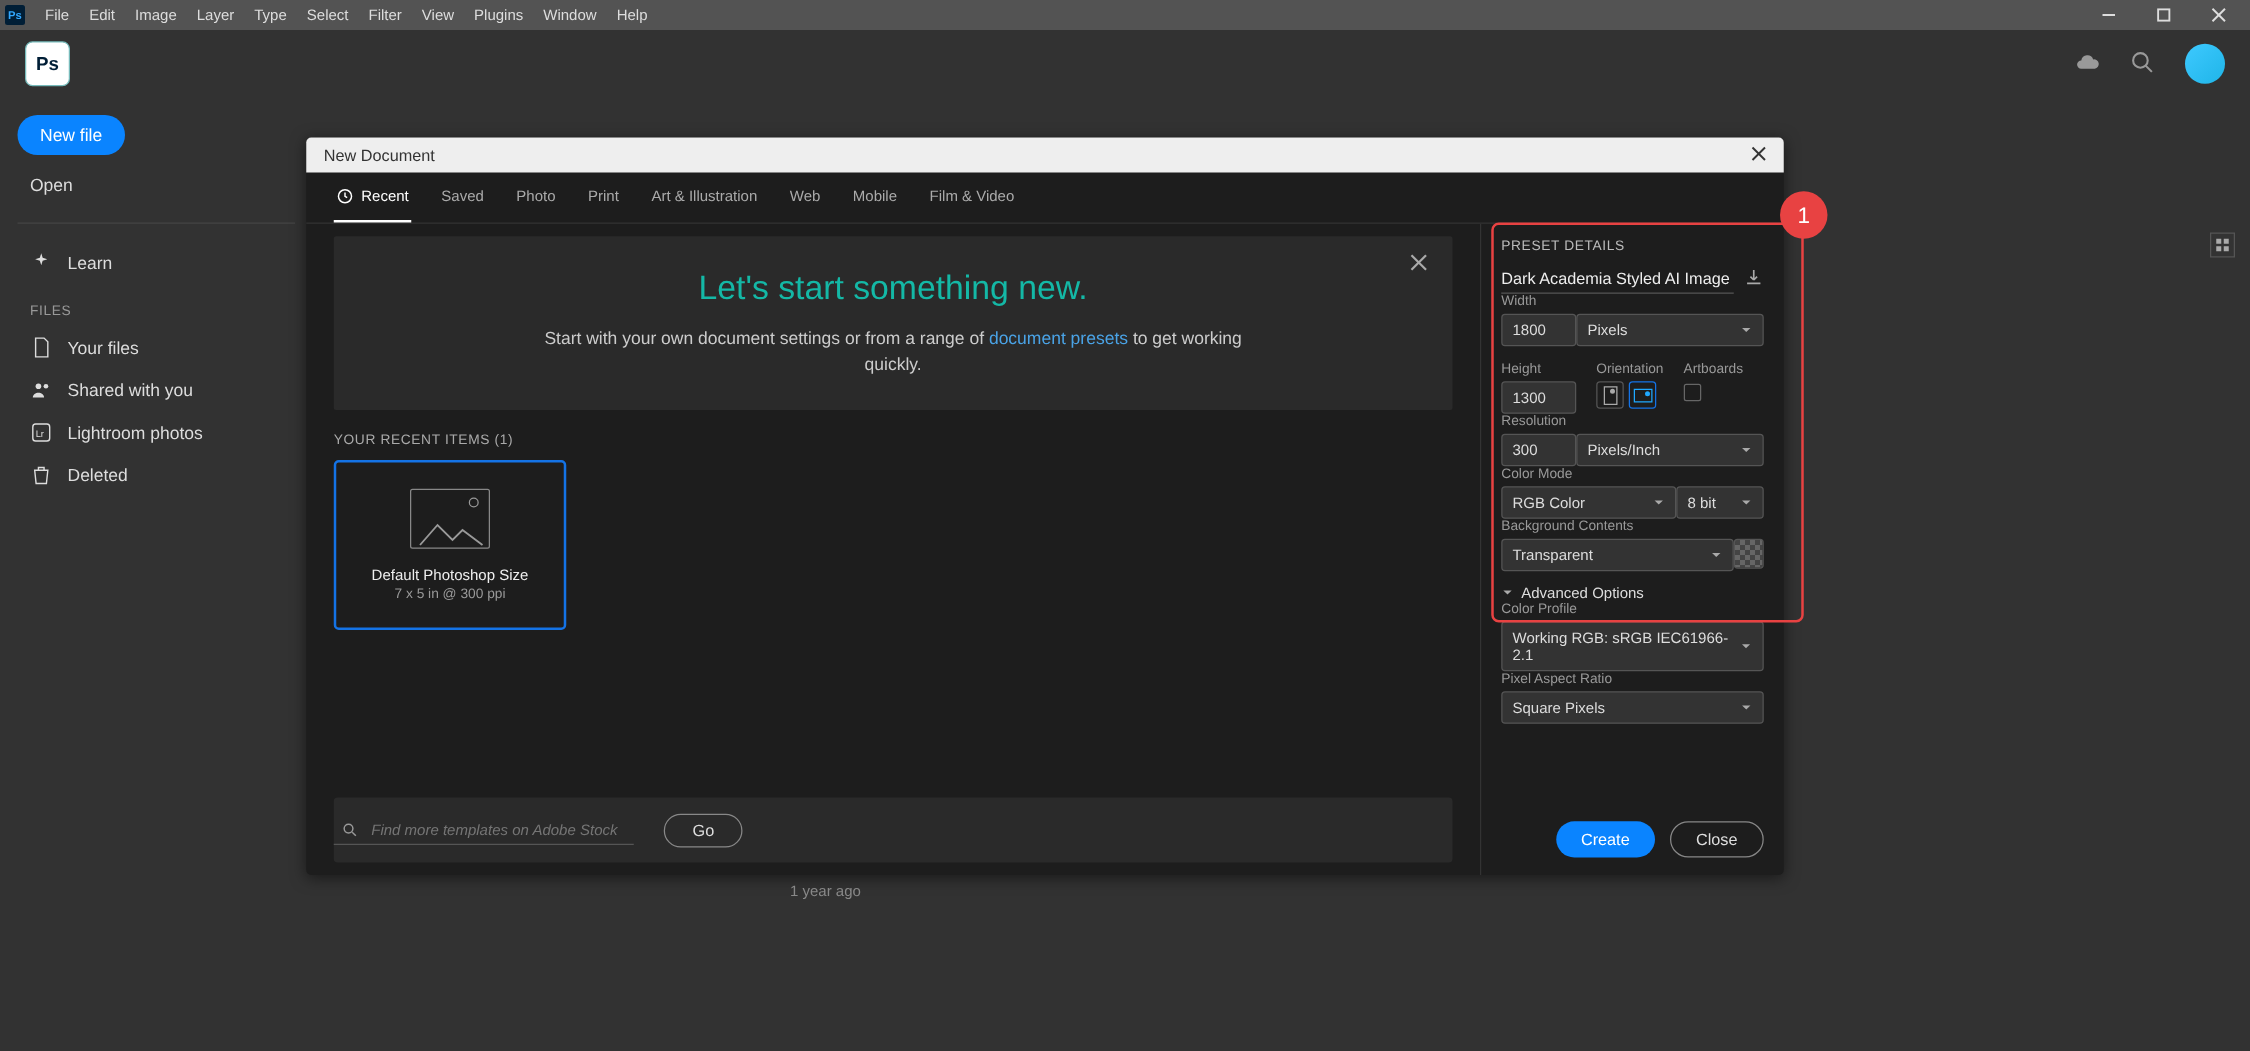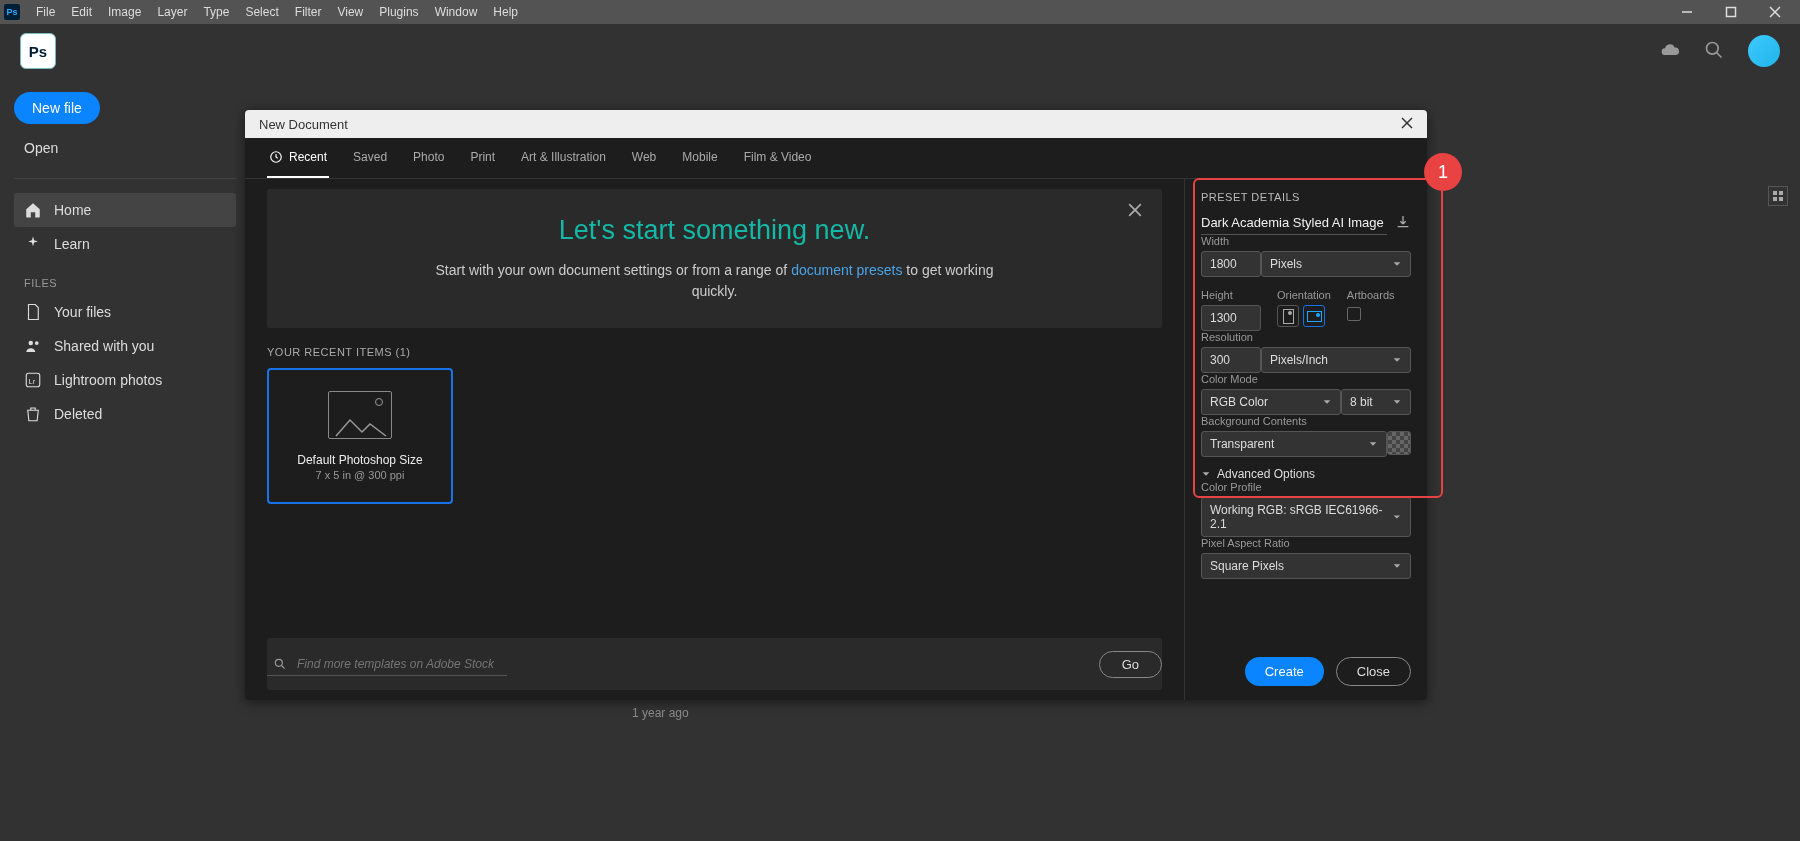--- a/index.html
+++ b/index.html
@@ -51,21 +51,21 @@
 
   .recent-label { font-size: 11px; letter-spacing: 0.5px; color: #aaa; margin-top: 18px; }
   .recent-items { display: flex; gap: 16px; margin-top: 10px; }
   .preset-card { width: 186px; height: 136px; border: 2px solid #1473e6; border-radius: 4px; display: flex; flex-direction: column; align-items: center; justify-content: center; cursor: pointer; }
   .preset-card .thumb { width: 64px; height: 48px; border: 1px solid #888; position: relative; border-radius: 2px; margin-bottom: 14px; }
   .preset-card .thumb .circle { width: 8px; height: 8px; border: 1px solid #999; border-radius: 50%; position: absolute; top: 6px; right: 8px; }
   .preset-card .thumb .mountains { position: absolute; bottom: 0; left: 5px; width: 54px; height: 24px; }
   .preset-card .title { font-size: 12px; color: #eee; }
   .preset-card .sub { font-size: 11px; color: #999; margin-top: 2px; }
 
-  .search-row { margin-top: auto; background: #2a2a2a; border-radius: 3px; height: 52px; display: flex; align-items: center; justify-content: space-between; gap: 4px; }
+  .search-row { margin-top: auto; background: #2a2a2a; border-radius: 3px; height: 52px; display: flex; align-items: center; justify-content: flex-start; gap: 24px; }
   .search-row .input-wrap { display: flex; align-items: center; gap: 10px; border-bottom: 1px solid #555; padding: 4px 6px; width: 240px; }
   .search-row .input-wrap svg { width: 14px; height: 14px; fill: #999; }
   .search-row input { background: transparent; border: none; color: #ddd; font-style: italic; font-size: 12px; outline: none; width: 200px; }
   .search-row .go-btn { border: 1px solid #888; background: transparent; color: #ddd; border-radius: 16px; padding: 5px 22px; font-size: 13px; cursor: pointer; }
 
   
   .preset-panel { width: 243px; padding: 12px 16px 14px; border-left: 1px solid #333; display: flex; flex-direction: column; position: relative; }
   .preset-panel .section-title { font-size: 11px; color: #bbb; letter-spacing: 0.5px; text-transform: uppercase; }
   .preset-panel .name-row { display: flex; align-items: center; margin-top: 8px; gap: 8px; }
   .preset-panel input[type="text"] { background: transparent; border: none; border-bottom: 1px solid #555; color: #eee; padding: 4px 0; font-size: 13px; width: 100%; outline: none; }
@@ -159,26 +159,20 @@
           <line x1="15" y1="15" x2="21" y2="21" stroke="#999" stroke-width="2"></line>
         </svg></div>
     <div class="avatar"></div>
   </div>
 </div>
 
 <div class="sidebar">
   <button class="new-file-btn">New file</button>
   <button class="open-btn">Open</button>
   <div class="divider"></div>
-  <div class="side-item active">
-    <svg viewBox="0 0 24 24">
-        <path d="M3 11l9-8 9 8v10a1 1 0 01-1 1h-5v-7h-6v7H4a1 1 0 01-1-1z"></path>
-      </svg>
-    <span>Home</span>
-  </div>
   <div class="side-item">
     <svg viewBox="0 0 24 24">
         <path d="M12 2l1.5 5 5 1.5-5 1.5L12 15l-1.5-5-5-1.5 5-1.5z"></path>
       </svg>
     <span>Learn</span>
   </div>
   <div class="section-label">FILES</div>
   <div class="side-item">
     <svg viewBox="0 0 24 24">
         <path d="M6 2h9l4 4v16H6z" fill="none" stroke="#ddd" stroke-width="1.5"></path>

